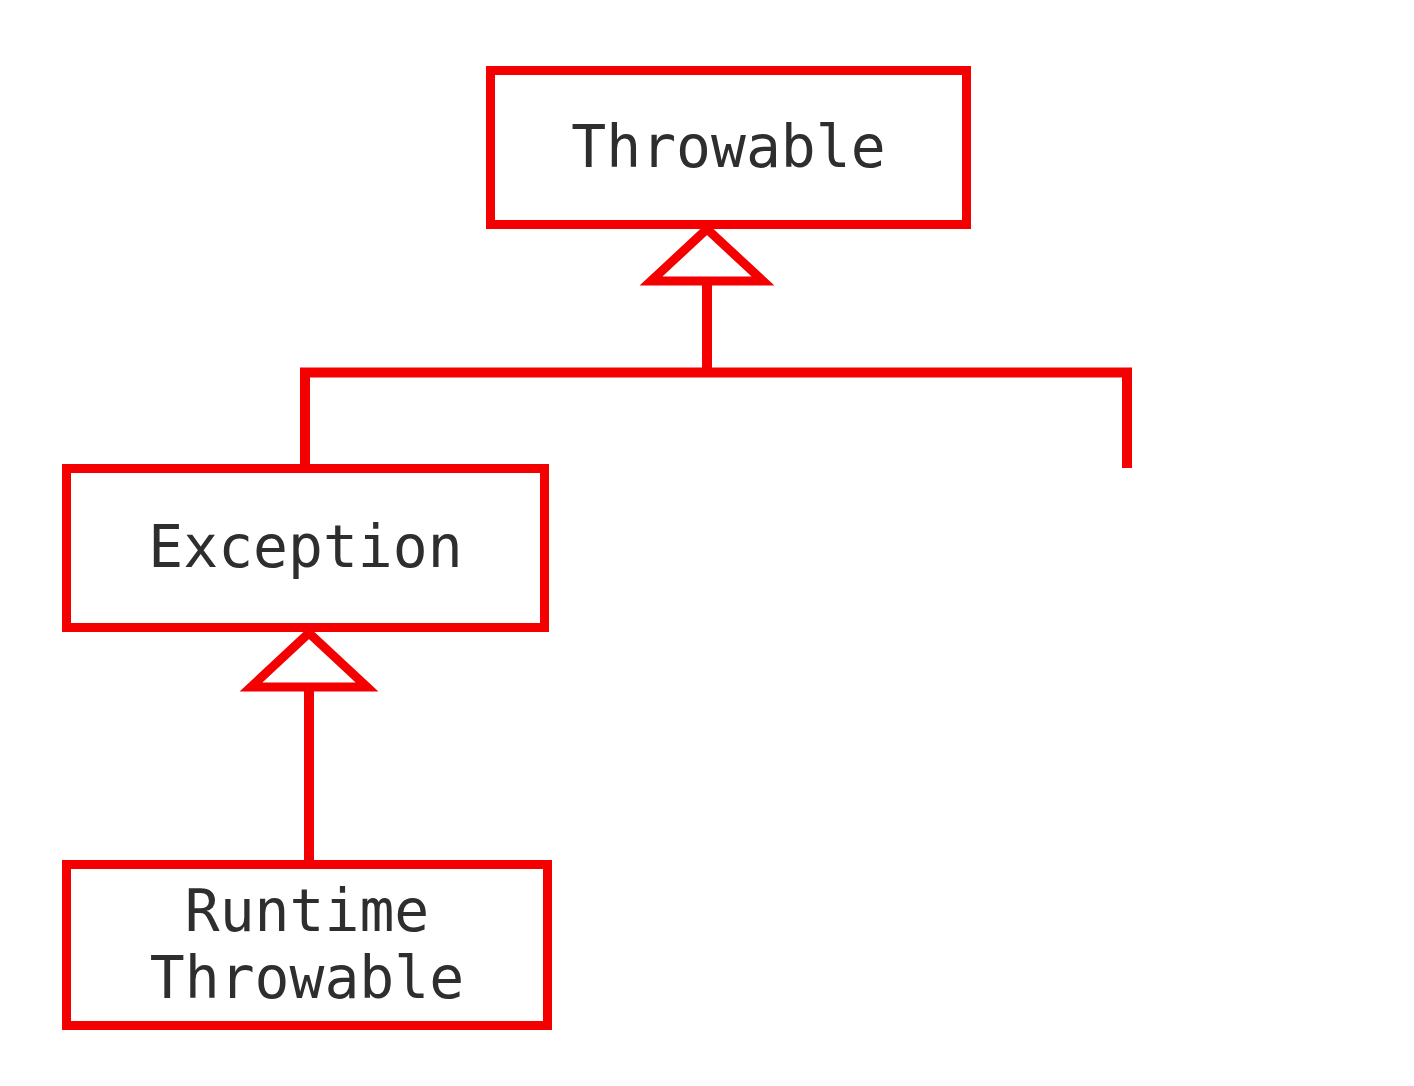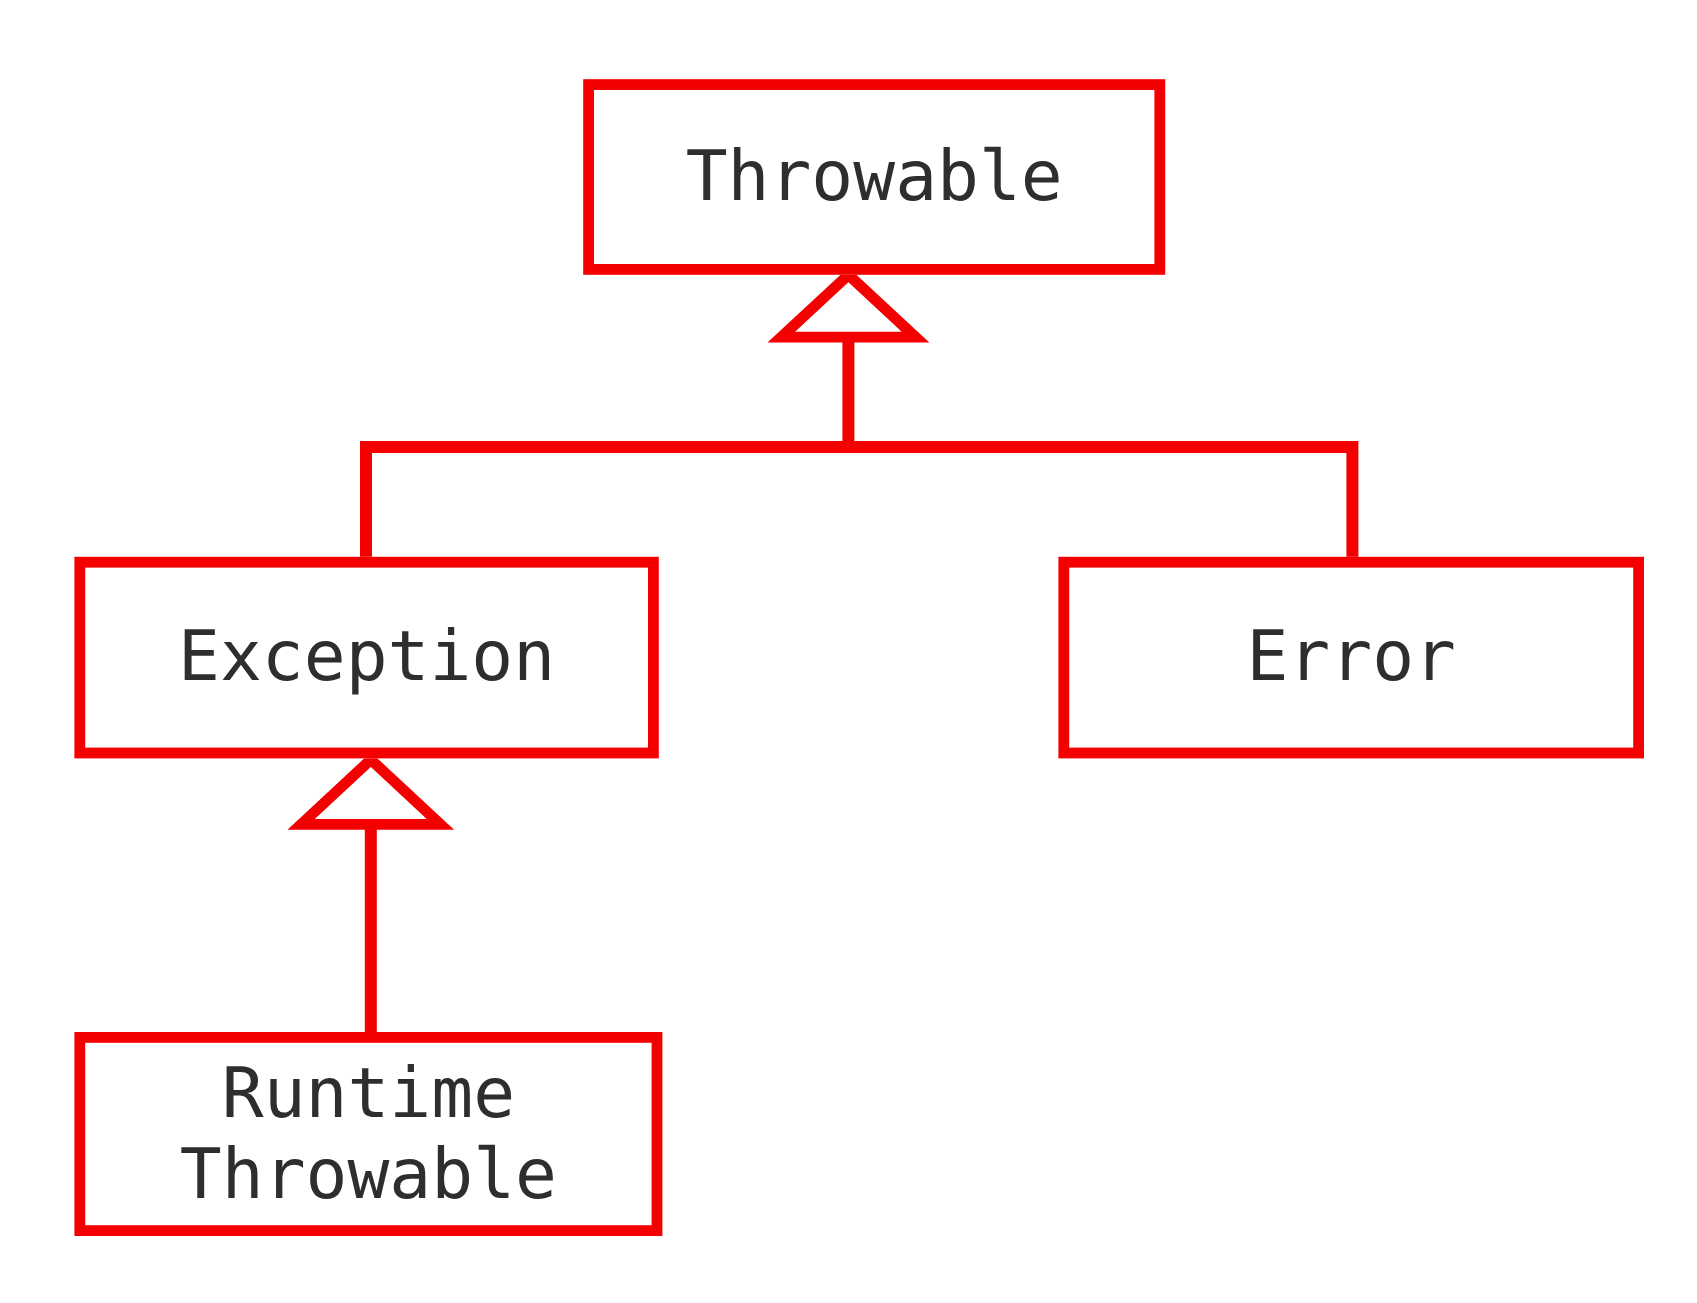--- a/index.html
+++ b/index.html
@@ -57,22 +57,19 @@
   </svg>
 
   <div id="node-throwable" class="class-node">
     <span class="class-label">Throwable</span>
   </div>
 
   <div id="node-exception" class="class-node">
     <span class="class-label">Exception</span>
   </div>
 
-  <div id="node-error" class="class-node">
-    <span class="class-label">Error</span>
-  </div>
 
   <div id="node-runtime" class="class-node">
     <span class="class-label">Runtime
 Throwable</span>
   </div>
 
 </div>
 
 </body></html>

